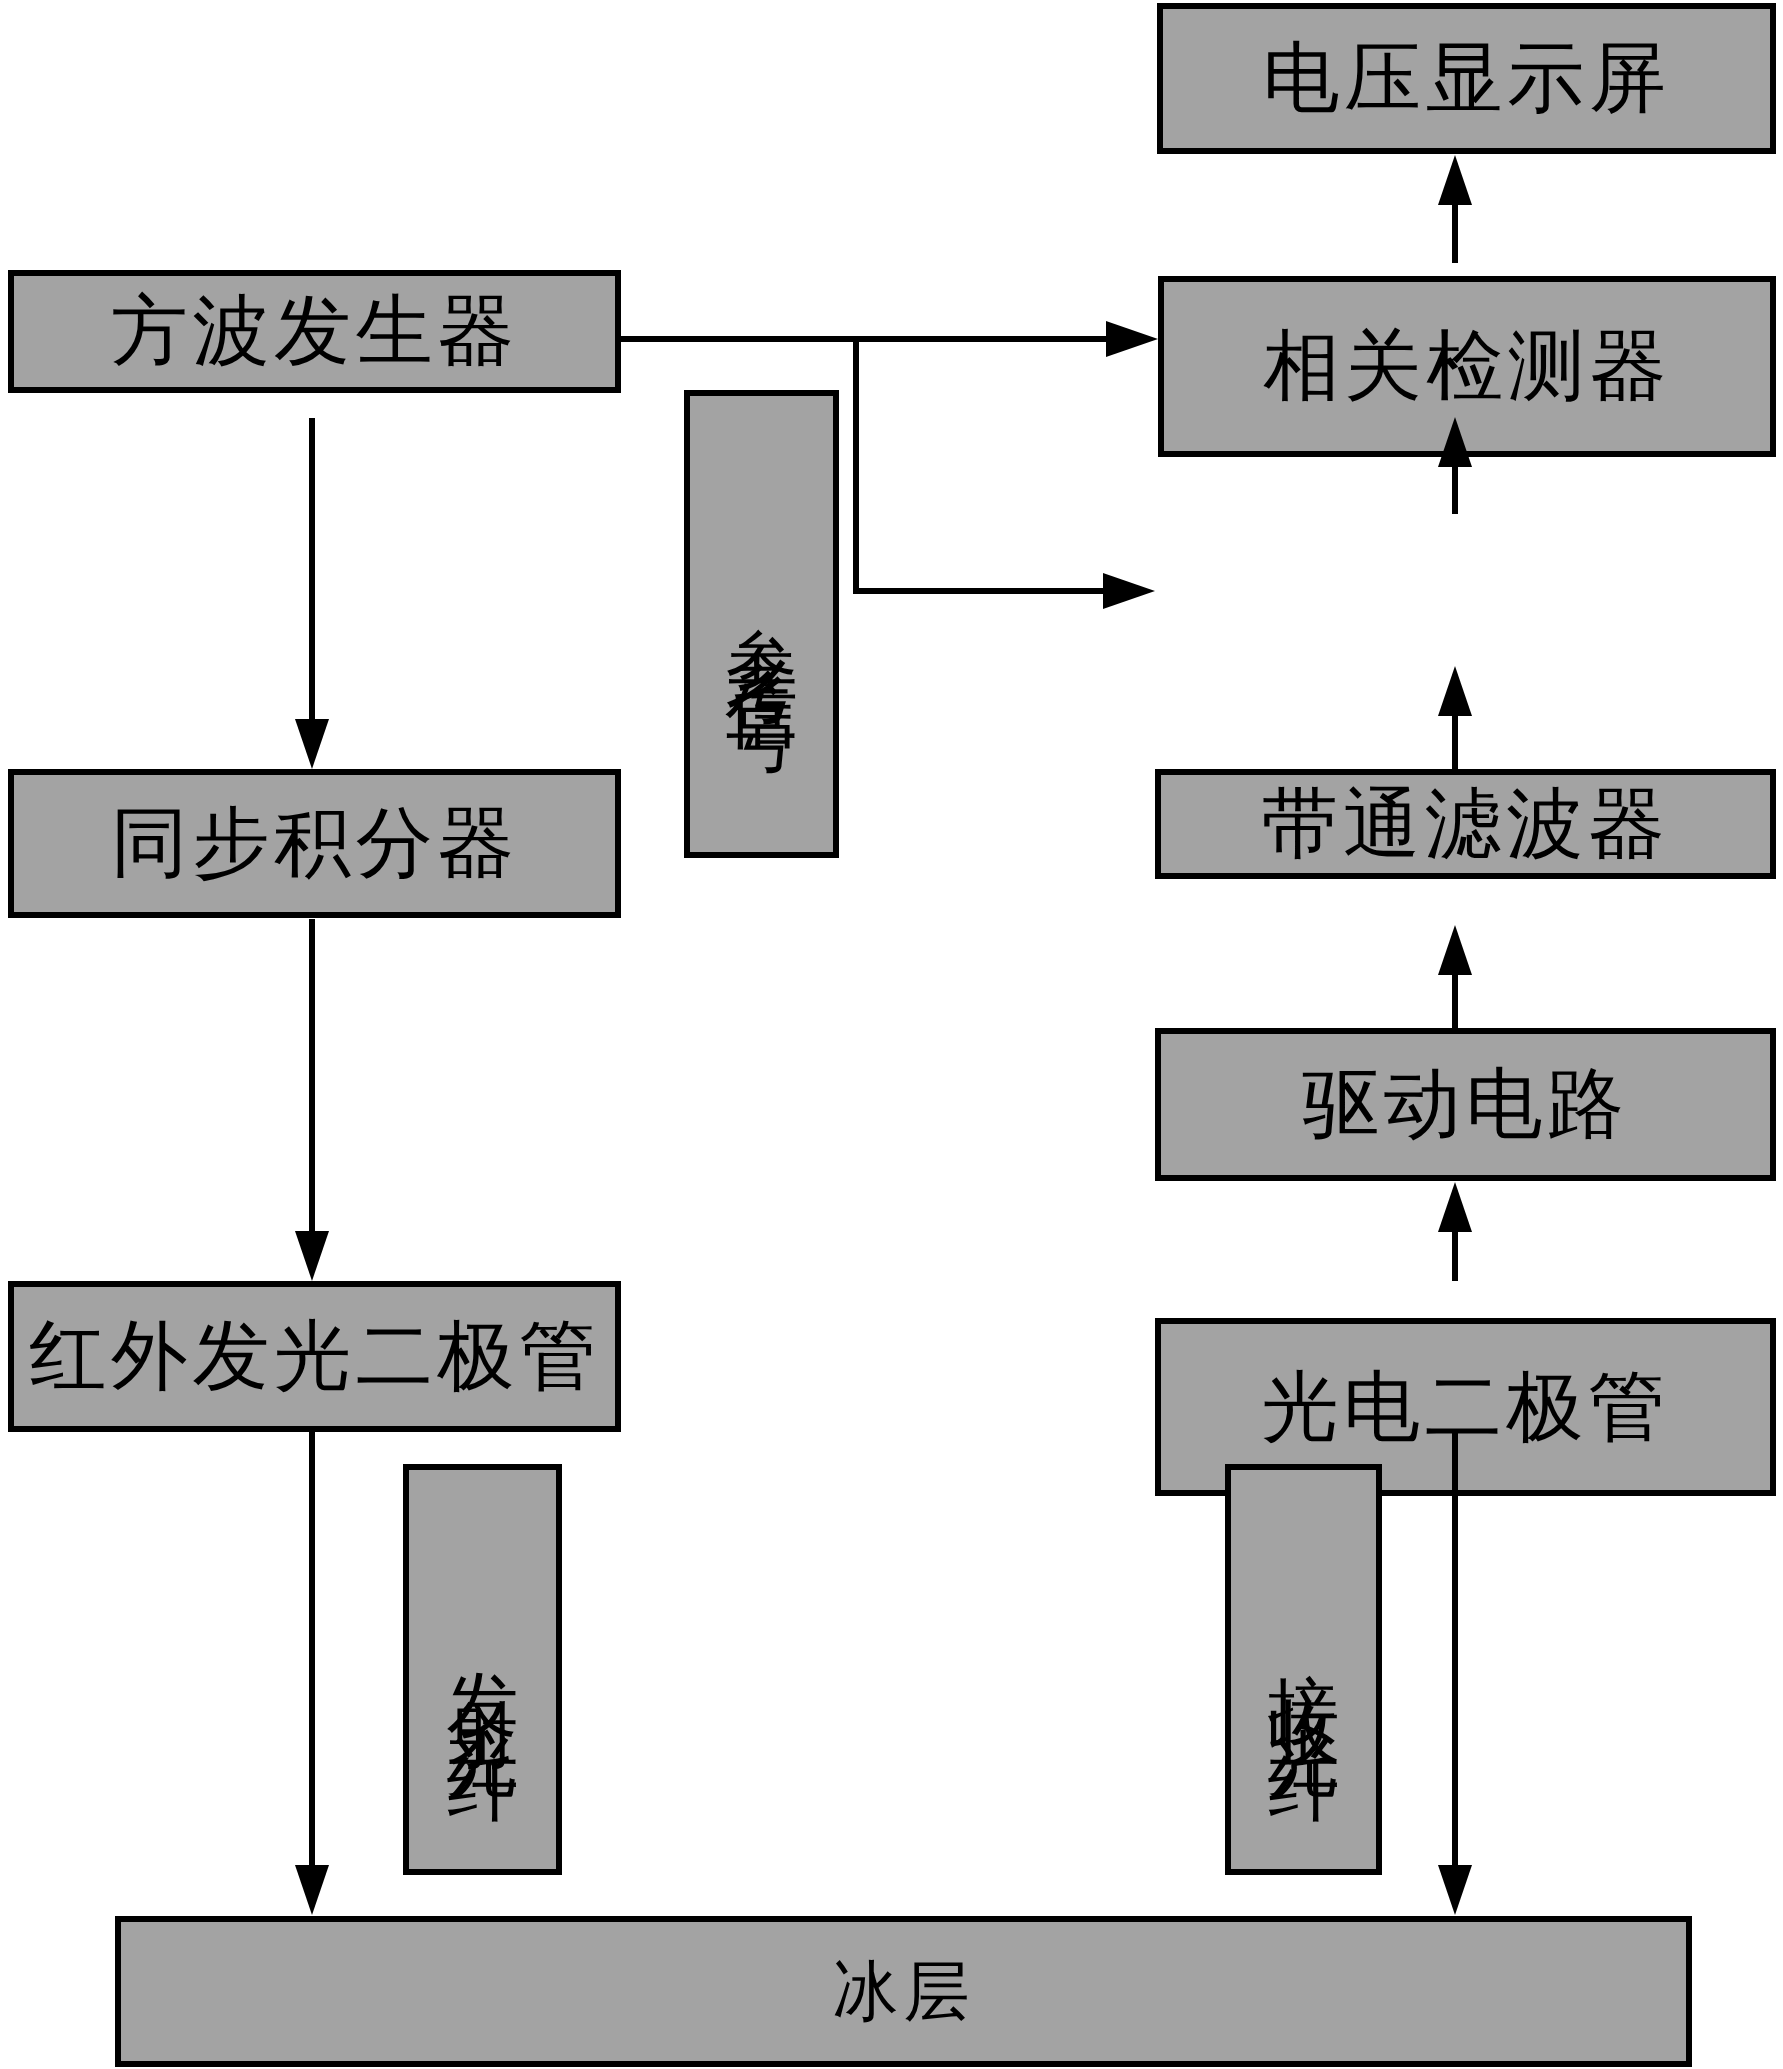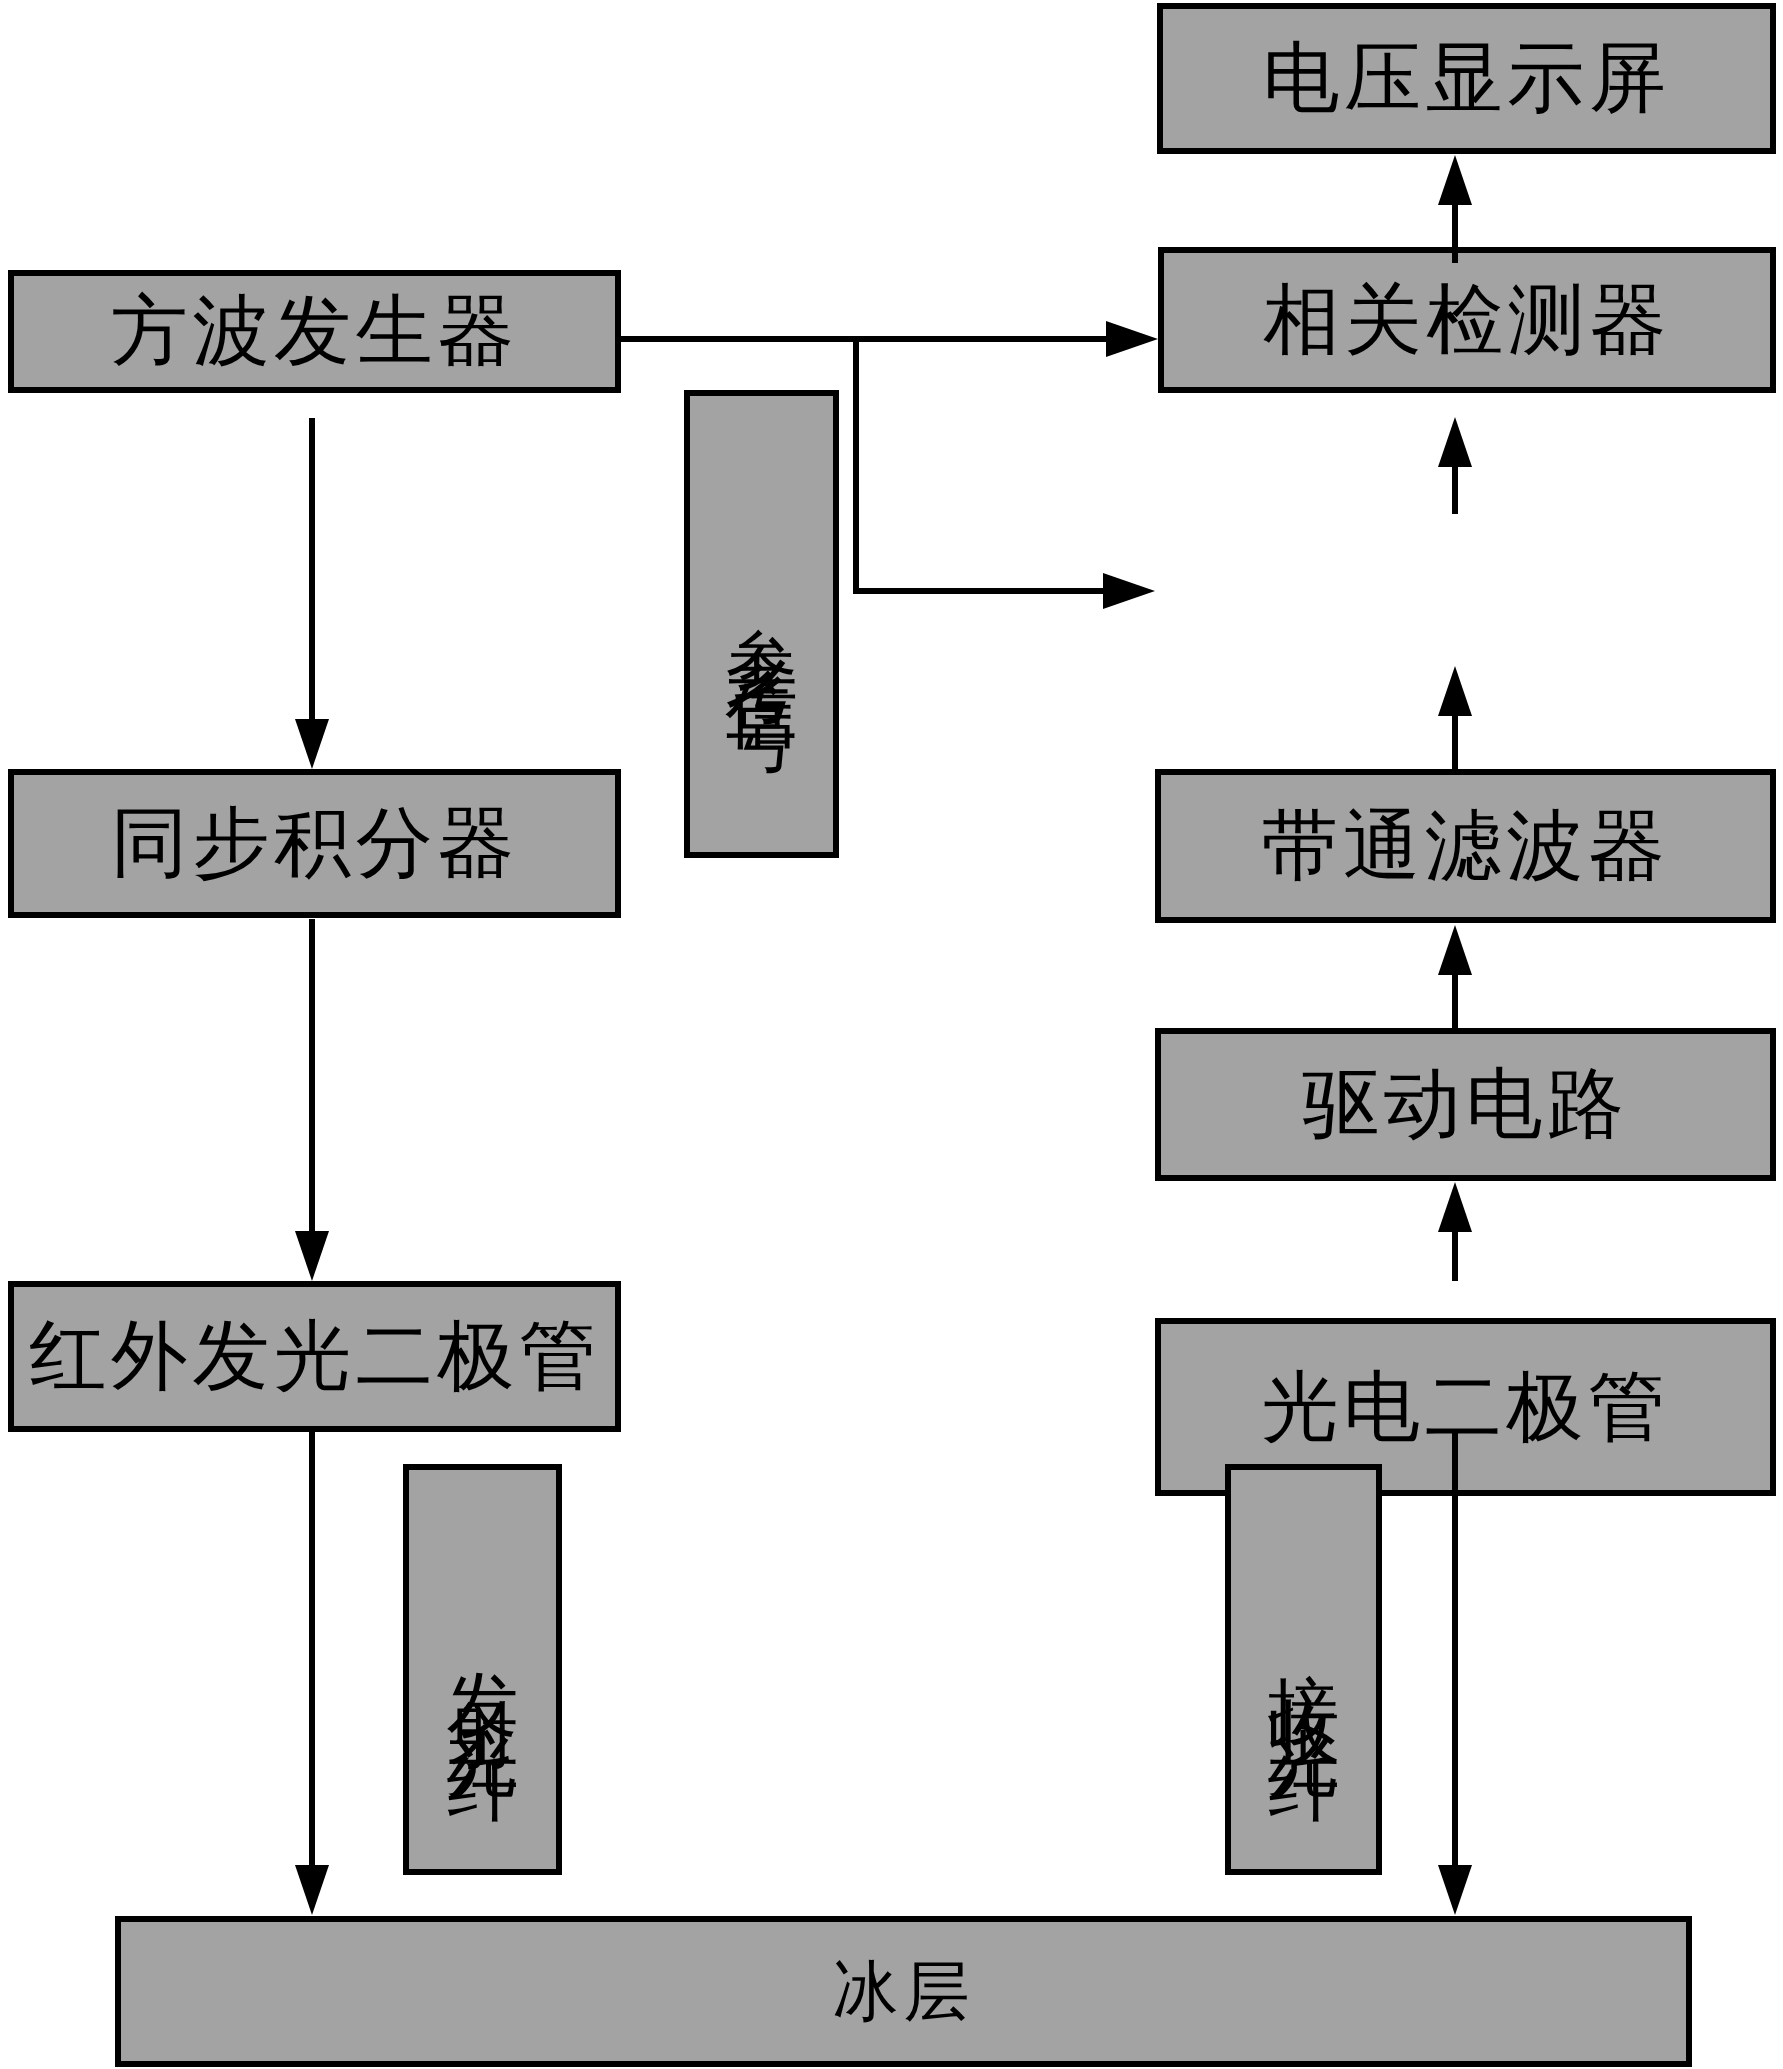--- a/index.html
+++ b/index.html
@@ -40,26 +40,26 @@
   </div>
 
   <div class="box vert" style="left:684px;top:390px;width:155px;height:468px;">
     <span class="lbl">参考信号</span>
   </div>
 
   <div class="box" style="left:1157px;top:2.5px;width:619px;height:151px;">
     <span class="lbl">电压显示屏</span>
   </div>
 
-  <div class="box" style="left:1158px;top:247px;width:618px;height:146px;">
+  <div class="box" style="left:1158px;top:276px;width:618px;height:181px;">
     <span class="lbl">相关检测器</span>
   </div>
 
 
-  <div class="box" style="left:1155px;top:769px;width:621px;height:154px;">
+  <div class="box" style="left:1155px;top:769px;width:621px;height:110px;">
     <span class="lbl">带通滤波器</span>
   </div>
 
   <div class="box" style="left:1155px;top:1028px;width:621px;height:153px;">
     <span class="lbl">驱动电路</span>
   </div>
 
   <div class="box" style="left:1155px;top:1318px;width:621px;height:178px;">
     <span class="lbl">光电二极管</span>
   </div>

